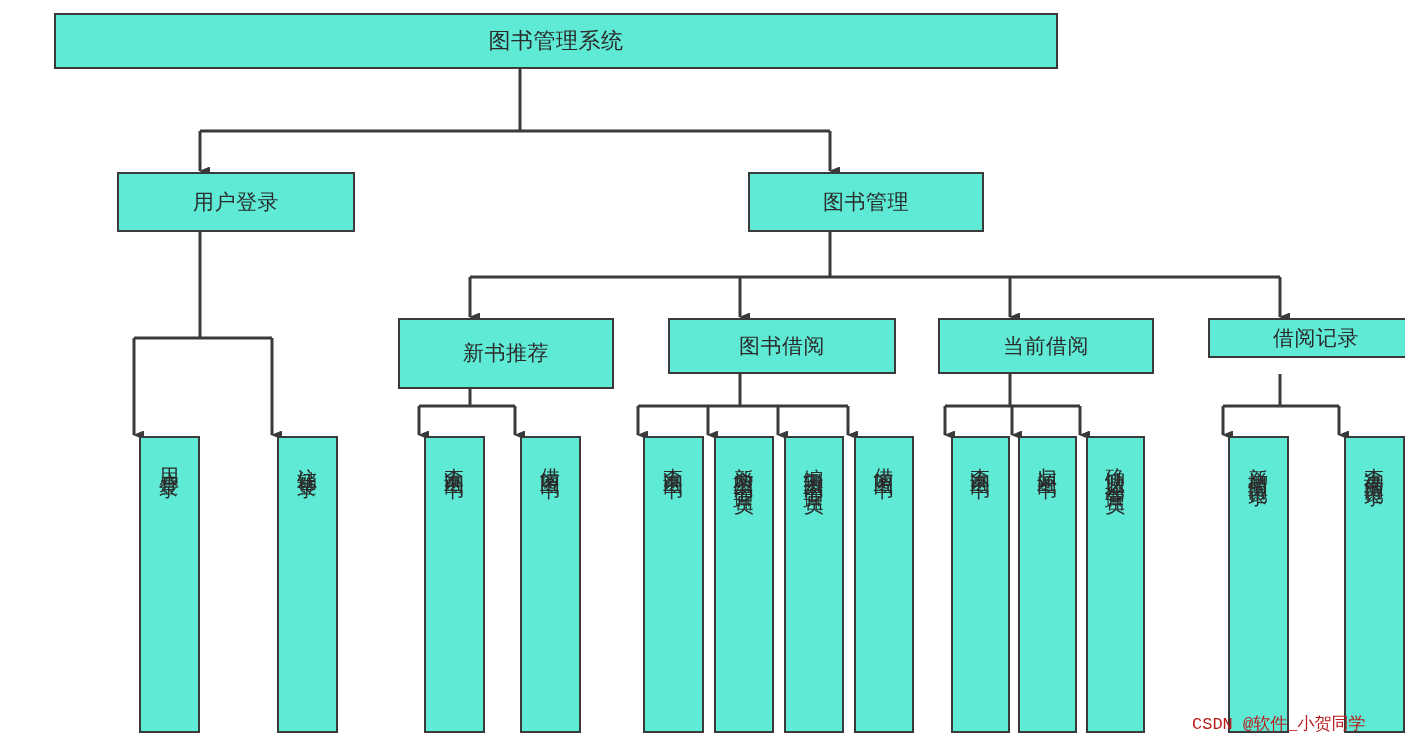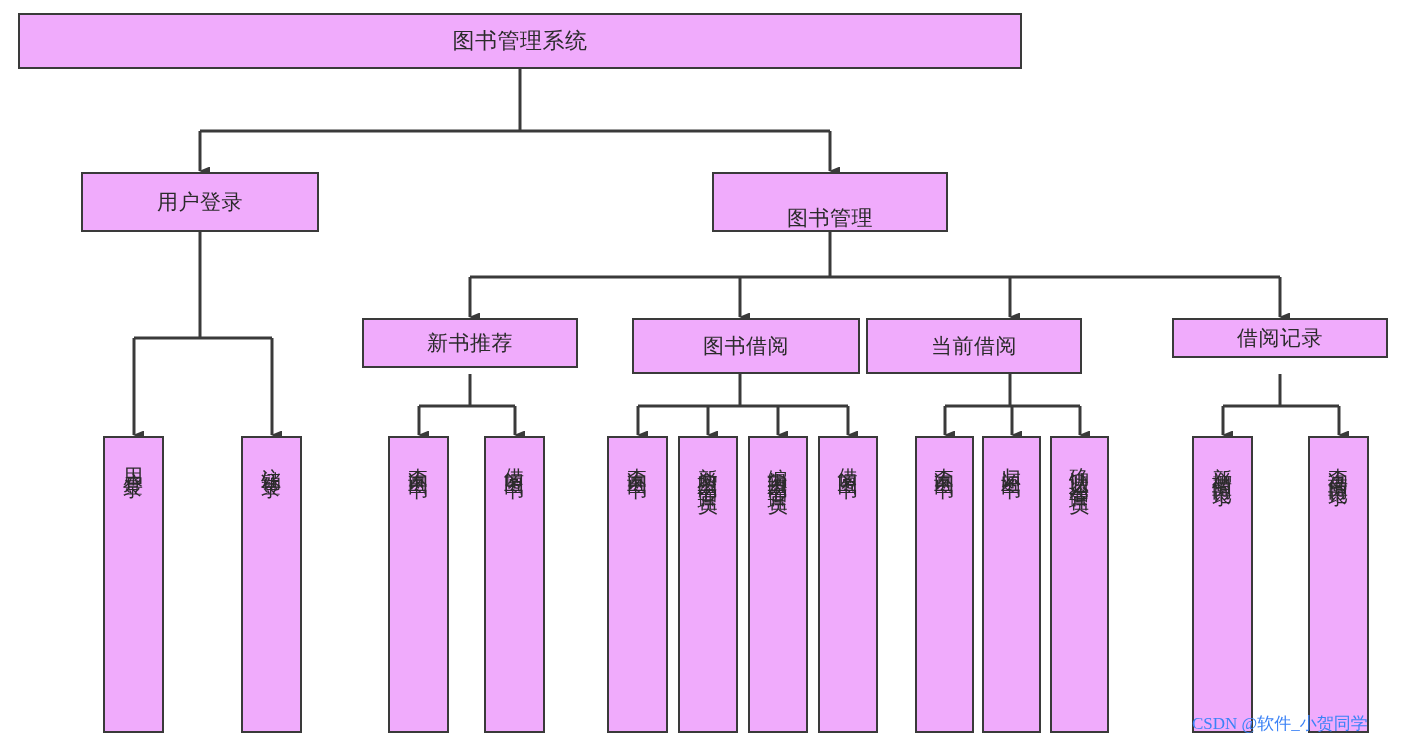--- a/index.html
+++ b/index.html
@@ -24,26 +24,27 @@
     position: absolute;
     left: 0;
     top: 0;
     width: 1405px;
     height: 747px;
     pointer-events: none;
   }
   .node {
     position: absolute;
     box-sizing: border-box;
-    background: #f0abfc;
+    background: #5eead4;
     border: 2.5px solid #3a3a3a;
     display: flex;
     align-items: center;
     justify-content: center;
     overflow: hidden;
+    margin-left: 36px;
   }
   .node .label {
     color: #2b2b2b;
     text-align: center;
     line-height: 1.15;
     white-space: pre;
   }
   .node.horiz .label {
     writing-mode: horizontal-tb;
     font-size: 21px;
@@ -62,23 +63,23 @@
     text-orientation: upright;
     font-size: 20px;
     letter-spacing: 4px;
     line-height: 1;
   }
   .watermark {
     position: absolute;
     left: 1192px;
     top: 712px;
     font-size: 17px;
-    color: #3b82f6;
+    color: #b91c1c;
     white-space: nowrap;
-    font-family: Liberation Serif, serif;
+    font-family: Liberation Mono, monospace;
   }
 </style>
 </head>
 <body>
 
 <div id="diagram-root">
   <svg class="edges" viewBox="0 0 1405 747" xmlns="http://www.w3.org/2000/svg">
     <defs>
       <marker id="arrowhead" markerWidth="9" markerHeight="11" refX="4.5" refY="10" orient="auto" markerUnits="userSpaceOnUse">
         <polygon points="0,0 9,0 4.5,11" fill="#3a3a3a"></polygon>
@@ -120,30 +121,30 @@
         <path d="M 1339 406 L 1339 435" marker-end="url(#arrowhead)"></path>
       </g>
   </svg>
   <div id="node-layer">
       <div class="node horiz root" style="left: 18px; top: 13px; width: 1004px; height: 56px;">
         <span class="label">图书管理系统</span>
       </div>
       <div class="node horiz" style="left: 81px; top: 172px; width: 238px; height: 60px;">
         <span class="label">用户登录</span>
       </div>
-      <div class="node horiz" style="left: 712px; top: 172px; width: 236px; height: 60px; align-items: flex-end;">
+      <div class="node horiz" style="left: 712px; top: 172px; width: 236px; height: 60px;">
         <span class="label">图书管理</span>
       </div>
-      <div class="node horiz" style="left: 362px; top: 318px; width: 216px; height: 50px;">
+      <div class="node horiz" style="left: 362px; top: 318px; width: 216px; height: 71px;">
         <span class="label">新书推荐</span>
       </div>
       <div class="node horiz" style="left: 632px; top: 318px; width: 228px; height: 56px;">
         <span class="label">图书借阅</span>
       </div>
-      <div class="node horiz" style="left: 866px; top: 318px; width: 216px; height: 56px;">
+      <div class="node horiz" style="left: 902px; top: 318px; width: 216px; height: 56px;">
         <span class="label">当前借阅</span>
       </div>
       <div class="node horiz" style="left: 1172px; top: 318px; width: 216px; height: 40px;">
         <span class="label">借阅记录</span>
       </div>
       <div class="node vert" style="left: 103px; top: 436px; width: 61px; height: 297px;">
         <span class="label">用户登录</span>
       </div>
       <div class="node vert" style="left: 241px; top: 436px; width: 61px; height: 297px;">
         <span class="label">注销登录</span>

